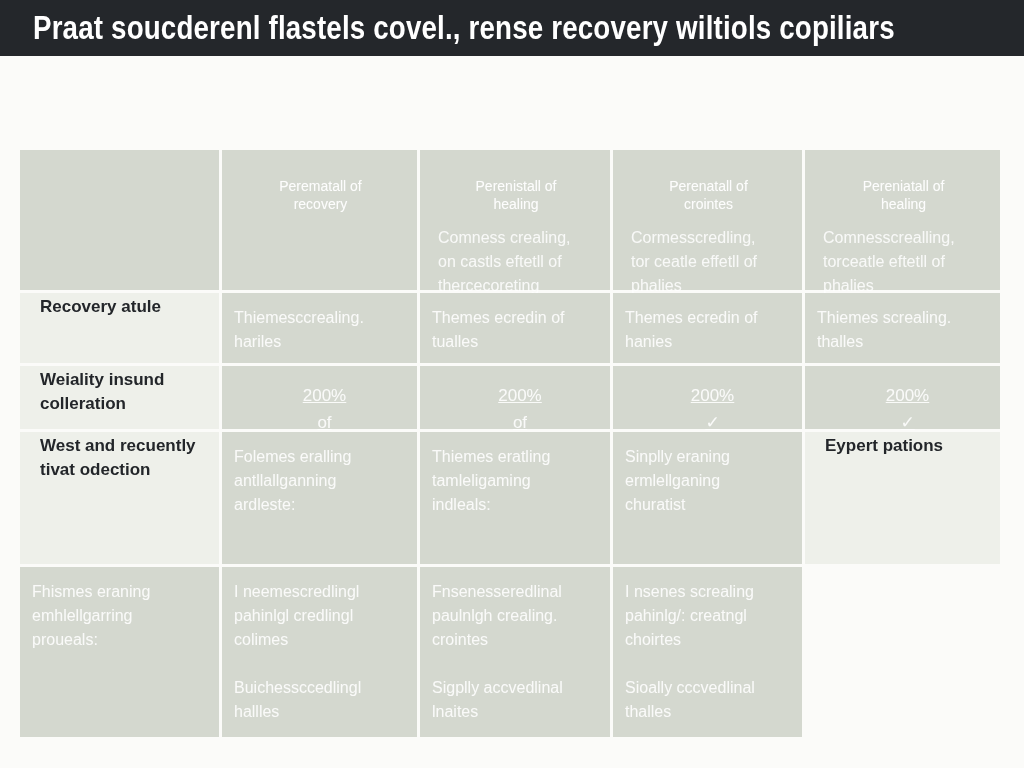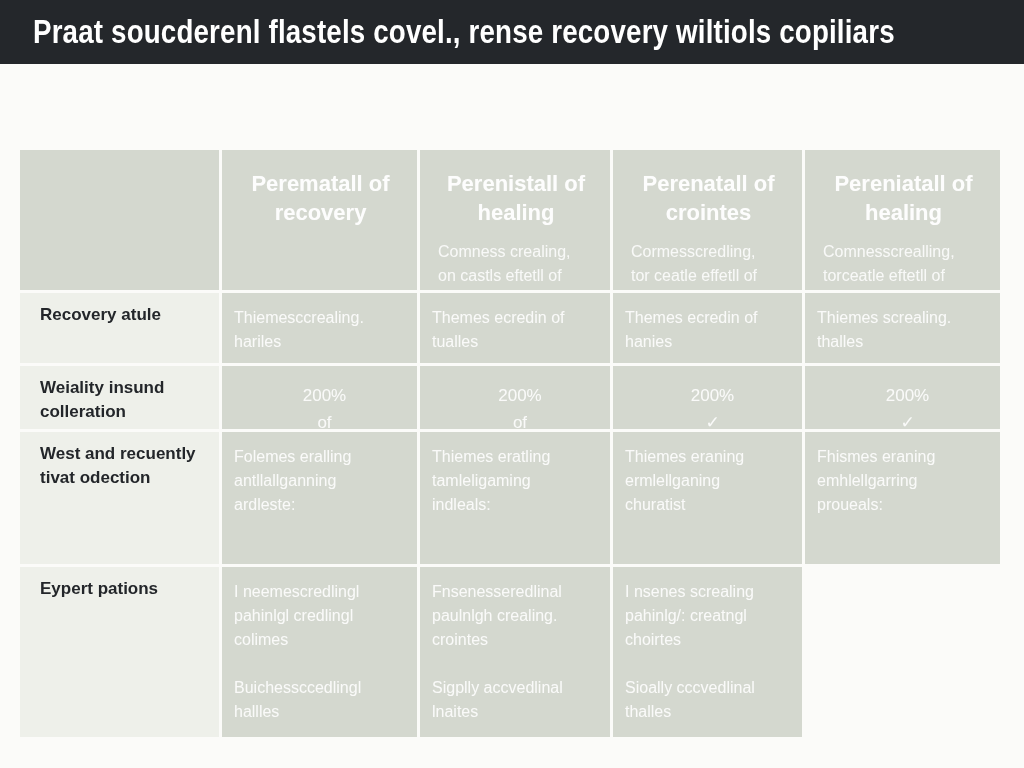--- a/index.html
+++ b/index.html
@@ -4,21 +4,21 @@
 <style>
   html,body{margin:0;padding:0;}
   body{
     width:1024px;height:768px;
     background:#fbfbf9;
     font-family:"Liberation Sans", sans-serif;
     overflow:hidden;
     position:relative;
   }
   .topbar{
-    height:64px;
+    height:56px;
     background:#24272b;
     display:flex;
     align-items:center;
     padding-left:33px;
     box-sizing:border-box;
   }
   .title{
     color:#ffffff;
     font-size:33px;
     font-weight:bold;
@@ -37,31 +37,31 @@
     gap:3px;
   }
   .cell{box-sizing:border-box;}
   .corner,.head,.data{background:#d4d8cf;}
   .label{
     background:#eef0ea;
     color:#23262a;
     font-weight:600;
     font-size:17px;
     line-height:1.4;
-    padding:10px 12px 0 20px;
+    padding:2px 12px 0 20px;
     white-space:pre-line;
   }
   .head{color:#fff;padding:15px 16px 0 18px;}
   .head-title{
-    font-weight:bold;
-    font-size:22px;
+    font-weight:normal;
+    font-size:14px;
     text-align:center;
     line-height:1.3;
     white-space:pre-line;
-    margin:5px 0 13px 0;
+    margin:12px 0 13px 0;
     color:rgba(255,255,255,.93);
     text-shadow:0 0 1px rgba(255,255,255,.35);
   }
   .head-sub{
     font-size:16px;
     line-height:1.5;
     white-space:pre-line;
     color:rgba(255,255,255,.8);
     text-shadow:0 0 1px rgba(255,255,255,.25);
   }
@@ -71,20 +71,21 @@
     line-height:1.5;
     padding:13px 14px 0 12px;
     white-space:pre-line;
     text-shadow:0 0 1px rgba(255,255,255,.25);
   }
   .data.center{
     text-align:center;
     padding:16px 0 0 10px;
     font-size:17px;
     line-height:1.6;
+    text-decoration:underline;
   }
 </style>
 </head>
 <body>
 
 <div class="page">
 
   <header class="topbar">
     <h1 class="title">Praat soucderenl flastels covel., rense recovery wiltiols copiliars</h1>
   </header>
@@ -141,28 +142,28 @@
 ✓</div>
 
     <div class="cell label">West and recuently
 tivat odection</div>
     <div class="cell data">Folemes eralling
 antllallganning
 ardleste:</div>
     <div class="cell data">Thiemes eratling
 tamleligaming
 indleals:</div>
-    <div class="cell data">Thiemes eraning
+    <div class="cell data">Sinplly eraning
 ermlellganing
 churatist</div>
+    <div class="cell label">Eypert pations</div>
+
     <div class="cell data">Fhismes eraning
 emhlellgarring
 proueals:</div>
-
-    <div class="cell label">Eypert pations</div>
     <div class="cell data">I neemescredlingl
 pahinlgl credlingl
 colimes
 
 Buichessccedlingl
 hallles</div>
     <div class="cell data">Fnsenesseredlinal
 paulnlgh crealing.
 crointes
 

